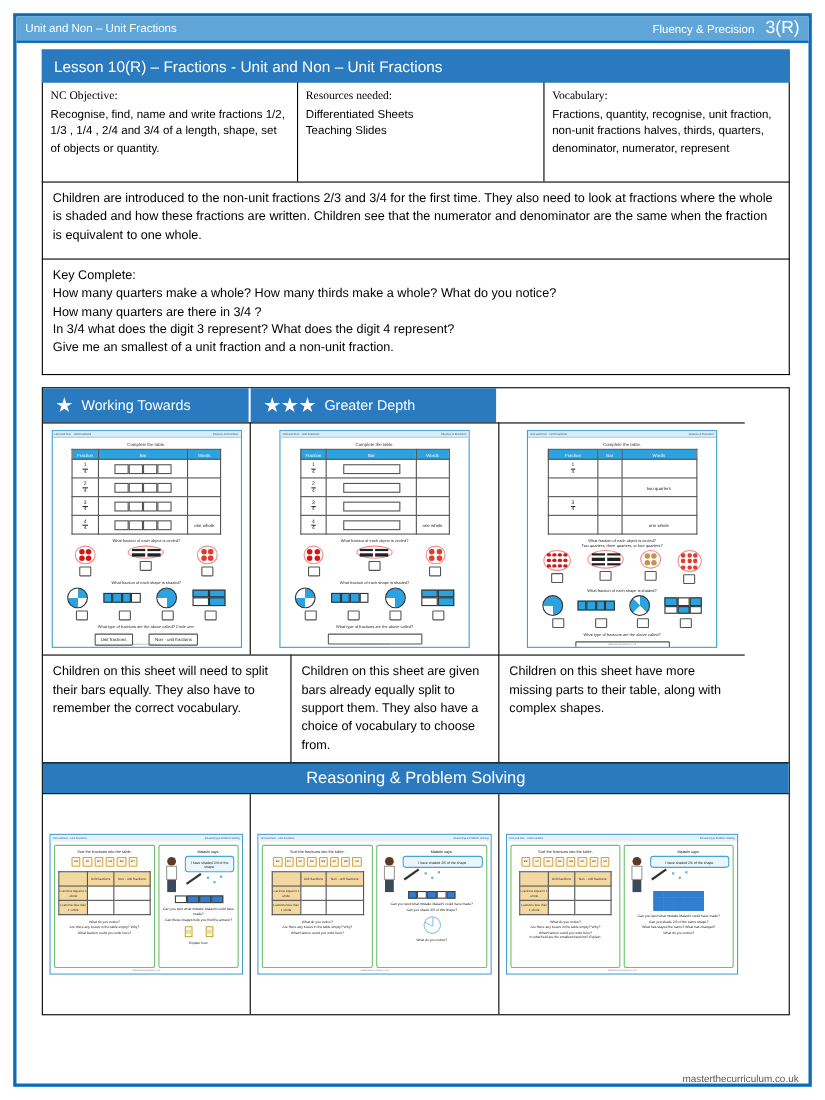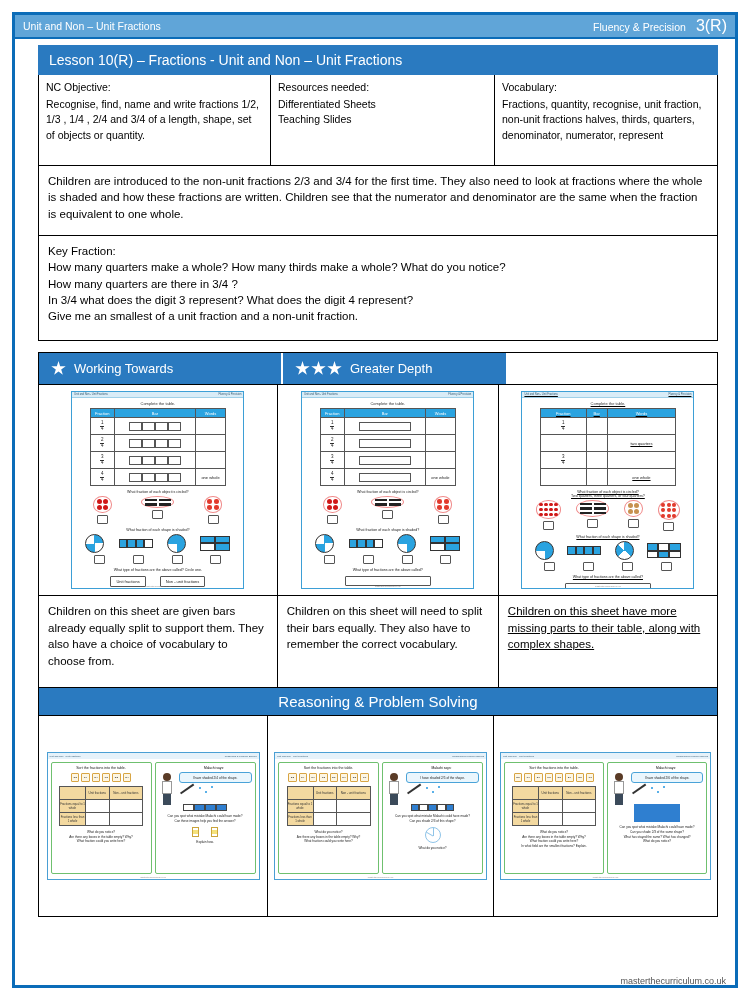--- a/index.html
+++ b/index.html
@@ -48,21 +48,21 @@
   .info-row { display: flex; border: 1px solid #000; border-top: none; }
   .info-cell {
     padding: 5px 7px;
     font-size: 10.5px;
     line-height: 1.45;
     min-height: 90px;
   }
   .info-cell.c1 { width: 232px; border-right: 1px solid #000; }
   .info-cell.c2 { width: 224px; border-right: 1px solid #000; }
   .info-cell.c3 { width: 222px; }
-  .info-head { margin-bottom: 2px; }
+  .info-head { margin-bottom: 2px; font-family: Liberation Serif, serif; }
 
   
   .block {
     border: 1px solid #000; border-top: none;
     padding: 7px 9px;
     font-size: 11.5px;
     line-height: 1.42;
   }
   .block.keyq { min-height: 105px; }
   .block.desc { min-height: 70px; }
@@ -77,37 +77,37 @@
     background: #2a7ac0;
     color: #fff;
     height: 31px;
     display: flex; align-items: center;
     padding-left: 12px;
     gap: 8px;
     border-right: 2px solid #fff;
     font-size: 13px;
   }
   .diff-head-cell:last-child { border-right: none; }
-  .dc1 { width: 244px; }
+  .dc1 { width: 189px; }
   .dc2 { width: 226px; }
   .dc3 { width: 223px; }
   .stars { display: flex; gap: 1px; }
   .star {
     width: 15px; height: 15px;
     background: #ffffff;
     clip-path: polygon(50% 0%, 61% 35%, 98% 35%, 68% 57%, 79% 91%, 50% 70%, 21% 91%, 32% 57%, 2% 35%, 39% 35%);
   }
 
   .diff-body { display: flex; }
   .diff-cell {
     border-right: 1px solid #000;
     border-top: 1px solid #000;
     padding: 6px;
   }
-  .diff-cell:last-child { border-right: none; text-decoration: underline; }
+  .diff-cell:last-child { border-right: none; }
 
   .thumb-wrap { display: flex; justify-content: center; }
 
   
   .ws {
     width: 173px; height: 198px;
     background: #ffffff;
     border: 1px solid #3d9fd6;
     position: relative;
     overflow: hidden;
@@ -303,21 +303,21 @@
       <div class="info-head">Vocabulary:</div>
       <div>Fractions, quantity, recognise, unit fraction, non-unit fractions halves, thirds, quarters, denominator, numerator, represent</div>
     </div>
   </div>
 
   <div class="block desc">
     <div>Children are introduced to the non-unit fractions 2/3 and 3/4 for the first time. They also need to look at fractions where the whole is shaded and how these fractions are written. Children see that the numerator and denominator are the same when the fraction is equivalent to one whole.</div>
   </div>
 
   <div class="block keyq">
-    <div>Key Fraction:</div>
+    <div>Key Complete:</div>
     <div>How many quarters make a whole? How many thirds make a whole? What do you notice?</div>
     <div>How many quarters are there in 3/4 ?</div>
     <div>In 3/4 what does the digit 3 represent? What does the digit 4 represent?</div>
     <div>Give me an smallest of a unit fraction and a non-unit fraction.</div>
   </div>
 
   <div class="spacer"></div>
 
   <div class="diff-table">
 
@@ -721,22 +721,22 @@
 
           <div class="ws-q">What type of fractions are the above called?</div>
           <div class="wide-box"></div>
           <div class="ws-foot">masterthecurriculum.co.uk</div>
         </div>
         </div>
       </div>
     </div>
 
     <div class="diff-body">
+      <div class="diff-cell dc2 block" style="border-left:none;border-bottom:none;font-size:11.5px;line-height:1.45;min-height:92px;padding:7px 9px">Children on this sheet will need to split their bars equally. They also have to remember the correct vocabulary.</div>
       <div class="diff-cell dc1 block" style="border-left:none;border-bottom:none;font-size:11.5px;line-height:1.45;min-height:92px;padding:7px 9px">Children on this sheet are given bars already equally split to support them. They also have a choice of vocabulary to choose from.</div>
-      <div class="diff-cell dc2 block" style="border-left:none;border-bottom:none;font-size:11.5px;line-height:1.45;min-height:92px;padding:7px 9px">Children on this sheet will need to split their bars equally. They also have to remember the correct vocabulary.</div>
       <div class="diff-cell dc3 block" style="border-left:none;border-bottom:none;font-size:11.5px;line-height:1.45;min-height:92px;padding:7px 9px">Children on this sheet have more missing parts to their table, along with complex shapes.</div>
     </div>
 
     <div class="reason-banner">Reasoning &amp; Problem Solving</div>
 
     <div class="reason-body">
 
       <div class="reason-cell dc1">
         <div class="rps">
           <div class="rps-top">

